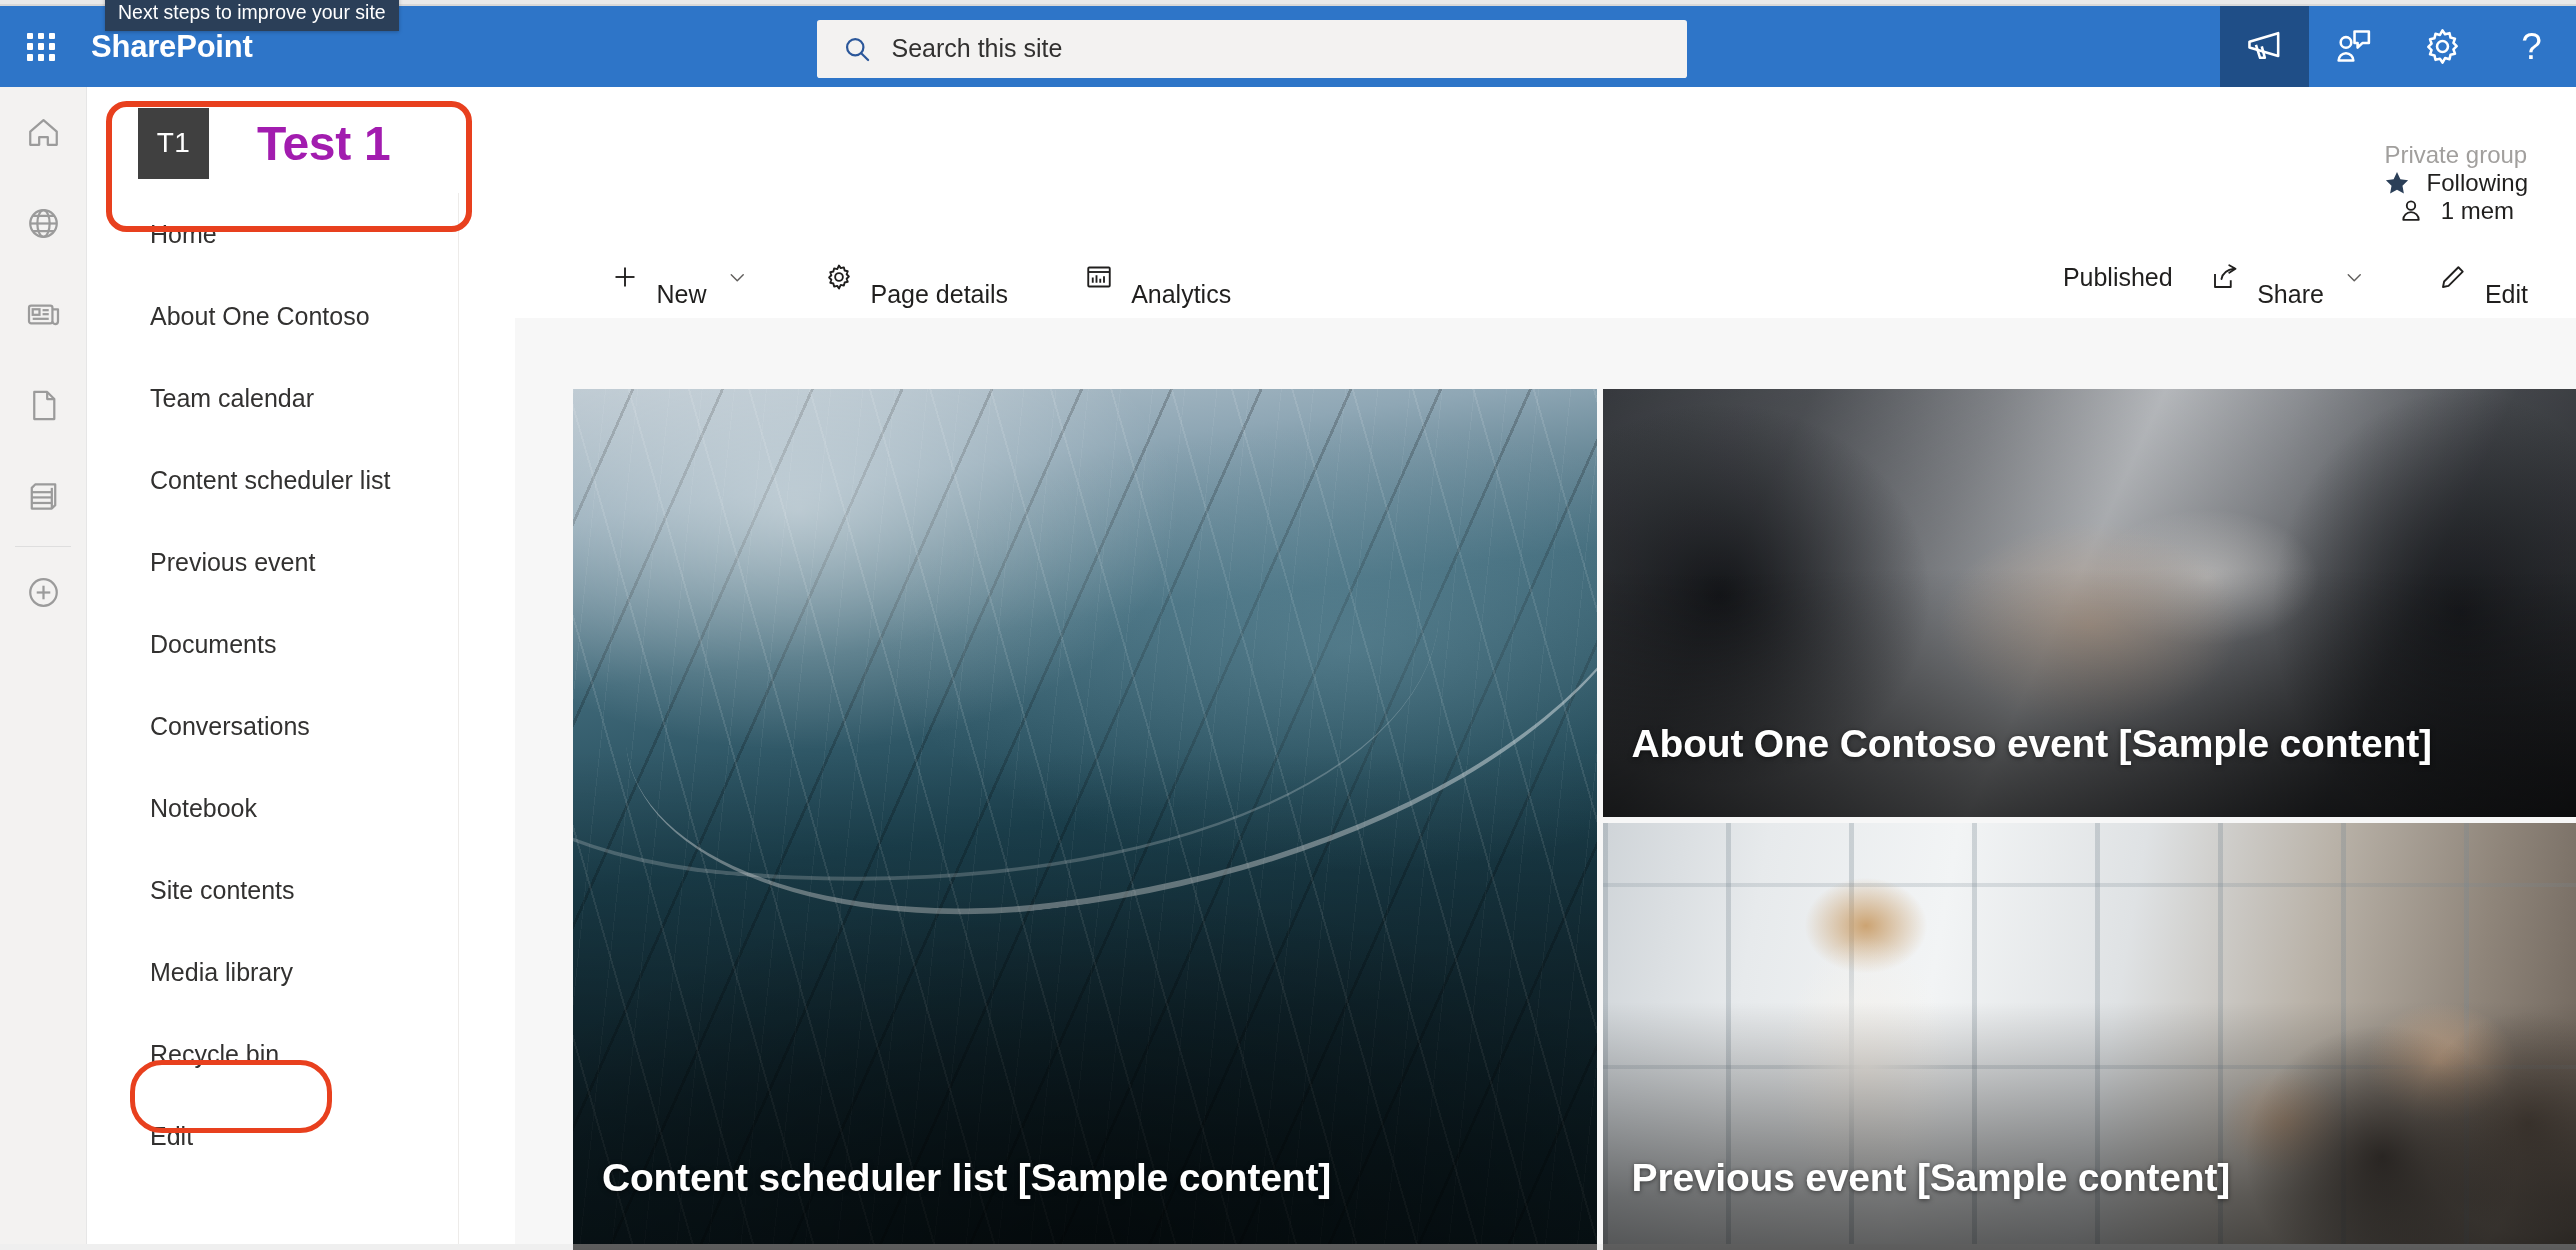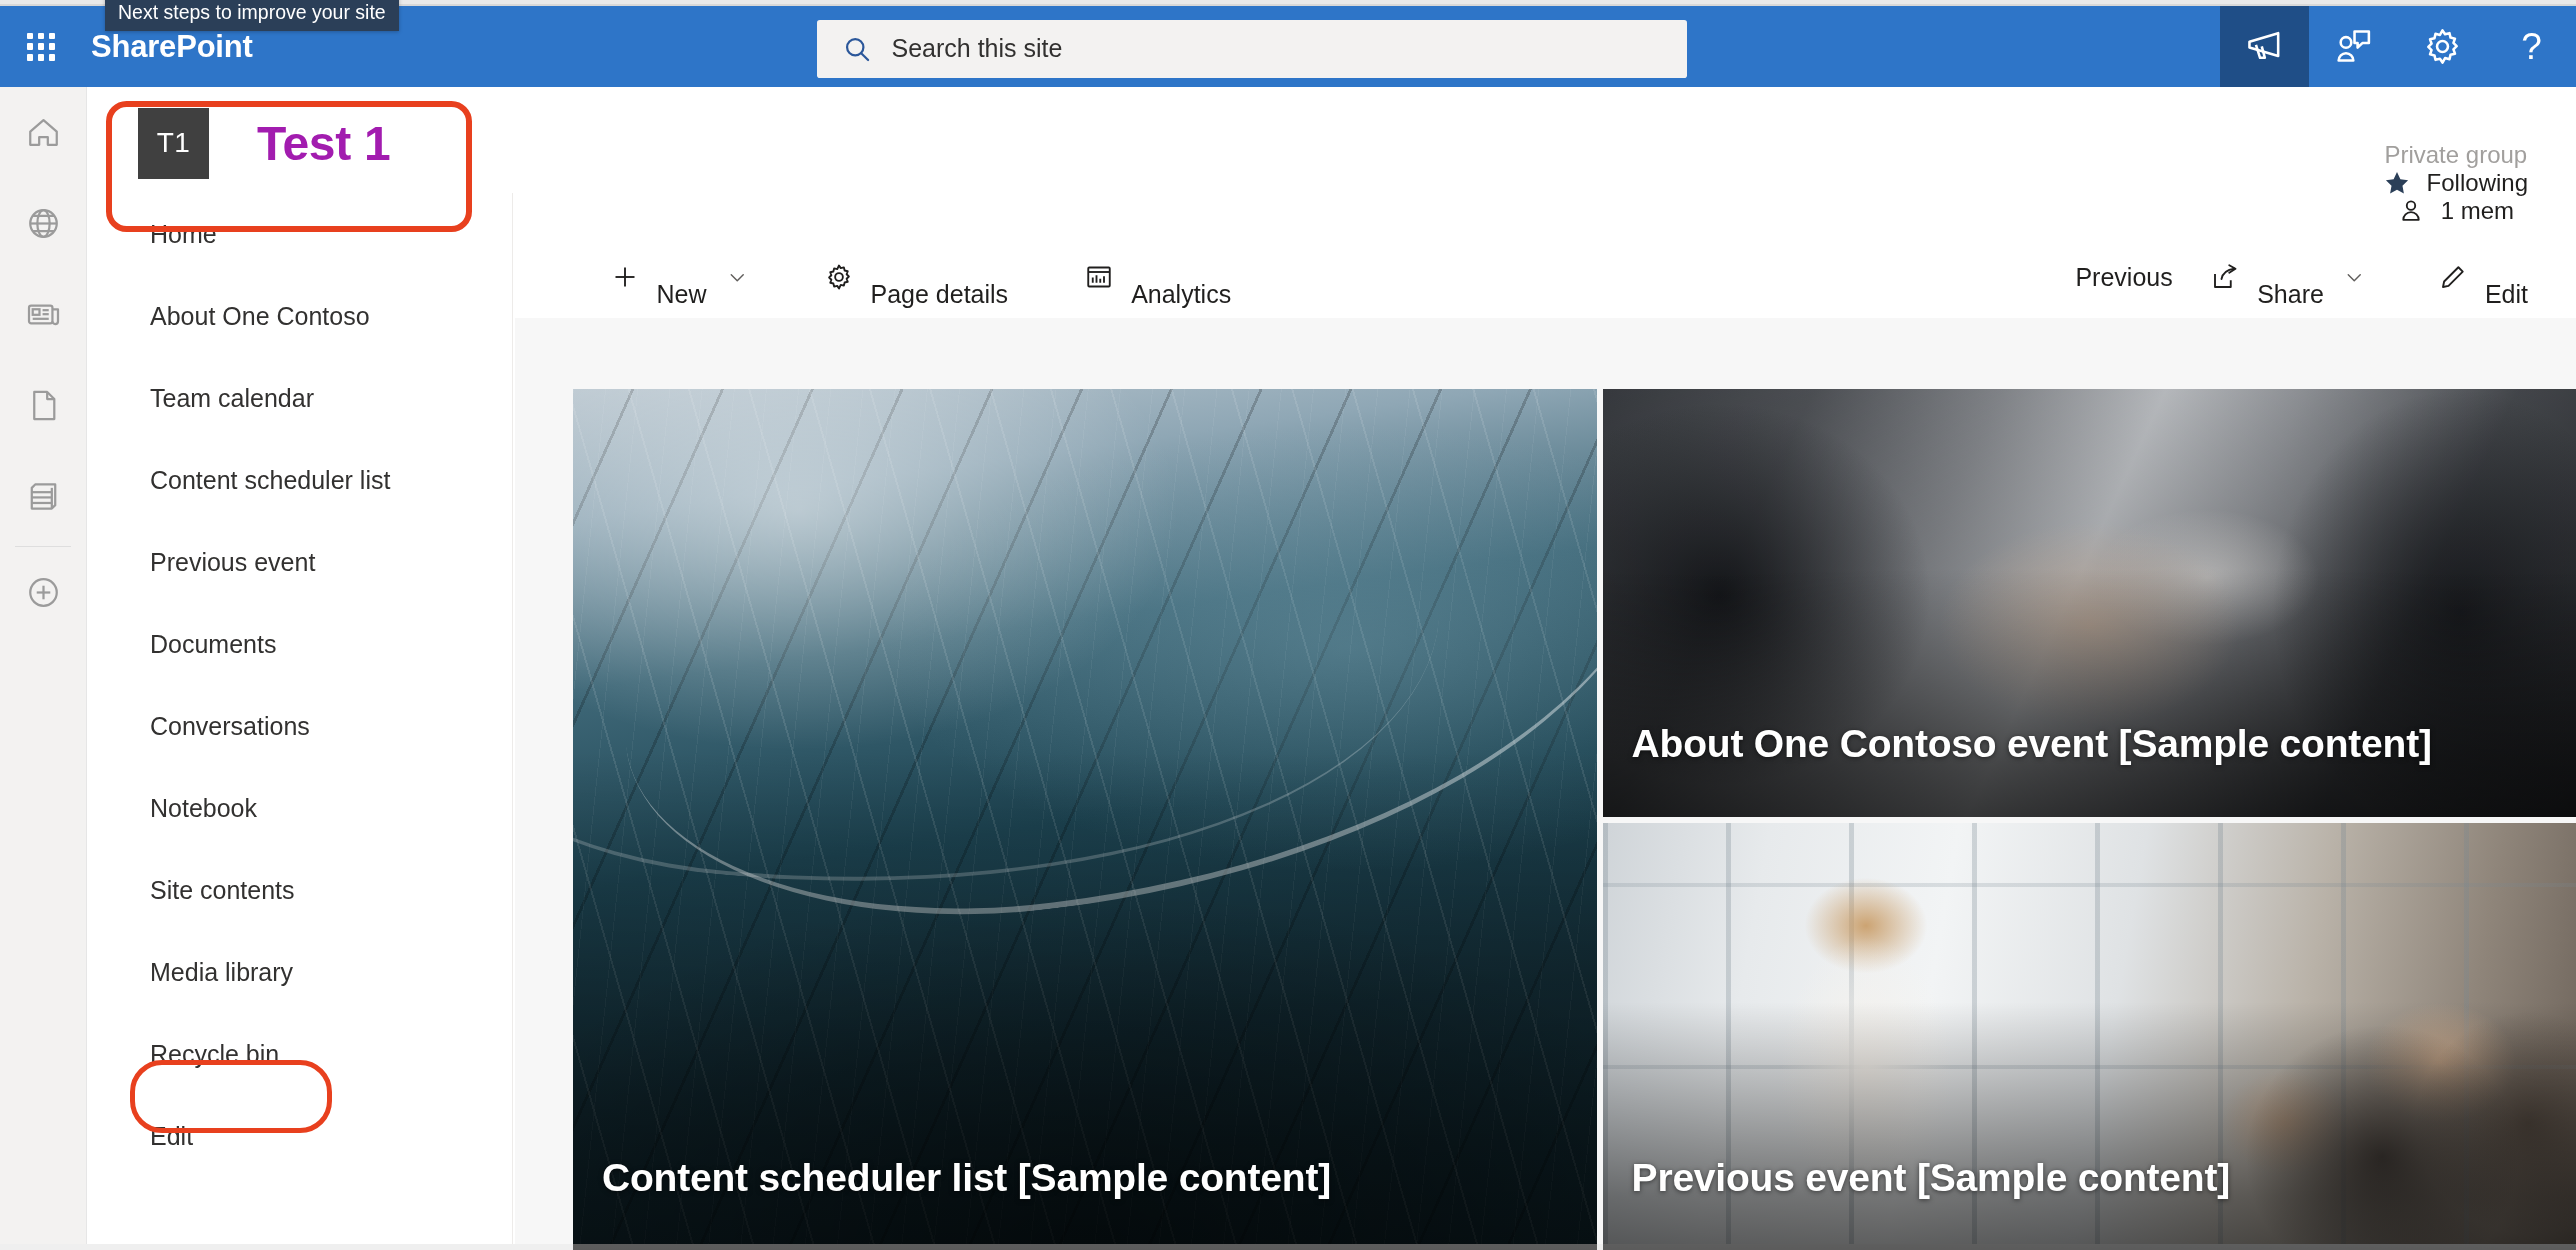--- a/index.html
+++ b/index.html
@@ -228,21 +228,21 @@
   .hr-item .lbl {
     font-size: 24px;
     color: #201f1e;
     margin-left: 16px;
   }
 
   
   .leftnav {
     position: absolute;
     left: 88px; top: 193px;
-    width: 425px;
+    width: 371px;
     height: 1058px;
     background: #ffffff;
     border-right: 0.9px solid #edebe9;
     box-sizing: border-box;
     overflow: hidden;
   }
   .nav-item {
     position: relative;
     height: 82px;
     display: flex;
@@ -659,21 +659,21 @@
           <line x1="7" y1="16.6" x2="7" y2="12.4"></line>
           <line x1="10" y1="16.6" x2="10" y2="10.6"></line>
           <line x1="13" y1="16.6" x2="13" y2="13.4"></line>
           <line x1="16" y1="16.6" x2="16" y2="11.4"></line>
         </svg>
         <span class="lbl">Analytics</span>
       </div>
     </div>
 
     <div class="cmd-right">
-      <span class="cmd-status">Previous</span>
+      <span class="cmd-status">Published</span>
 
       <div class="cmd-btn">
         <svg width="30" height="30" viewBox="0 0 24 24" fill="none" stroke="#201f1e" stroke-width="1.5">
           <path d="M4 9.6 V20 H16.6 V14.6" stroke-linejoin="round"></path>
           <path d="M9.2 13.6 C10.4 7.6 15 6 19.4 5.4" stroke-linecap="round"></path>
           <polyline points="15.4,2.6 20.4,5.4 15.4,8.6" stroke-linejoin="round" stroke-linecap="round"></polyline>
         </svg>
         <span class="lbl">Share</span>
         <svg class="chev" width="20.5" height="20.5" viewBox="0 0 24 24" fill="none" stroke="#605e5c" stroke-width="1.7">
           <polyline points="5,9 12,16 19,9" stroke-linecap="round" stroke-linejoin="round"></polyline>

